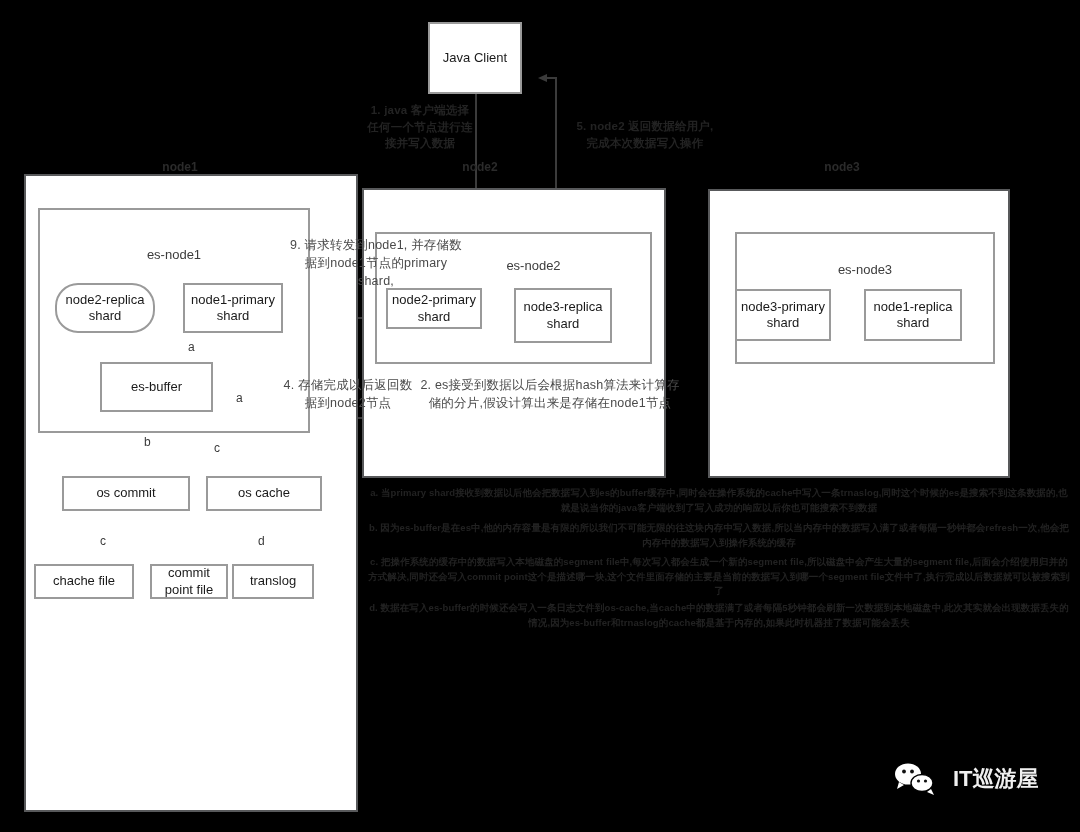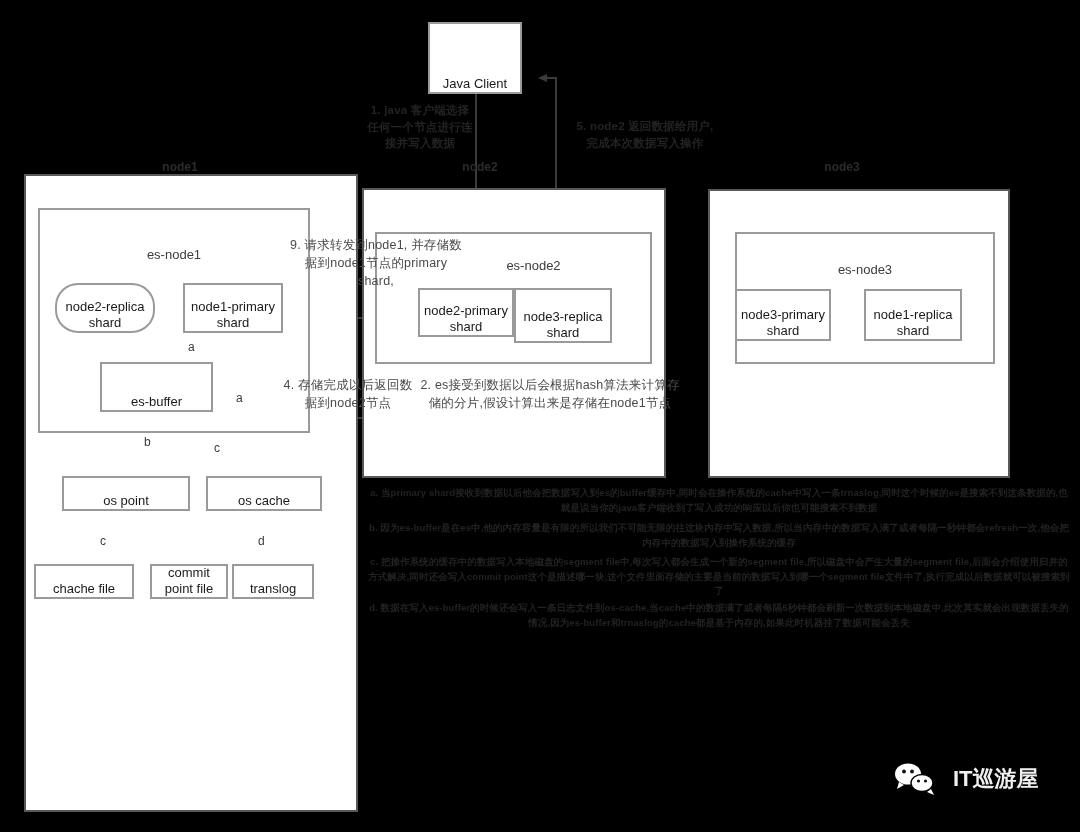--- a/index.html
+++ b/index.html
@@ -1,20 +1,20 @@
 <!DOCTYPE html>
 <html><head>
 <meta charset="utf-8">
 <style>
   html,body{margin:0;padding:0;background:#000;}
   body{width:1080px;height:832px;position:relative;overflow:hidden;
        font-family:"Liberation Sans","DejaVu Sans",sans-serif;}
   .canvas{position:absolute;inset:0;}
   .box{position:absolute;background:#fff;border:2px solid #58595b;box-sizing:border-box;
-       display:flex;align-items:flex-end;justify-content:center;text-align:center;
+       display:flex;align-items:center;justify-content:center;text-align:center;
        color:#1a1a1a;font-size:13px;line-height:1.25;}
   .plain{background:#fff;border:2px solid #9a9a9a;}
   .outer{background:#fff;border:2px solid #58595b;display:block;}
   .nodelabel{position:absolute;color:#2b2b2b;font-weight:bold;font-size:12px;
              text-align:center;}
   .white-label{position:absolute;color:#3c3c3c;font-size:13px;text-align:center;}
   .ann{position:absolute;color:#232323;font-size:11.5px;font-weight:bold;
        text-align:center;line-height:1.45;letter-spacing:.2px;}
   .foot{position:absolute;color:#222;font-size:9.5px;font-weight:bold;
         text-align:center;line-height:1.55;letter-spacing:.1px;}
@@ -79,21 +79,21 @@
   <div class="box plain" style="left:183px;top:283px;width:100px;height:50px;white-space:pre-line;">
     <span>node1-primary
 shard</span>
   </div>
 
   <div class="box plain" style="left:100px;top:362px;width:113px;height:50px;">
     <span>es-buffer</span>
   </div>
 
   <div class="box plain" style="left:62px;top:476px;width:128px;height:35px;">
-    <span>os point</span>
+    <span>os commit</span>
   </div>
   <div class="box plain" style="left:206px;top:476px;width:116px;height:35px;">
     <span>os cache</span>
   </div>
 
   <div class="box plain" style="left:34px;top:564px;width:100px;height:35px;">
     <span>chache file</span>
   </div>
   <div class="box plain" style="left:150px;top:564px;width:78px;height:35px;white-space:pre-line;">
     <span>commit
@@ -109,21 +109,21 @@
   <div class="edgelabel" style="left:214px;top:441px;">c</div>
   <div class="edgelabel" style="left:100px;top:534px;">c</div>
   <div class="edgelabel" style="left:258px;top:534px;">d</div>
 
   <div class="nodelabel" style="left:420px;top:160px;width:120px;">node2</div>
   <div class="outer" style="position:absolute;left:362px;top:188px;width:300px;height:286px;"></div>
 
   <div class="box plain" style="left:375px;top:232px;width:277px;height:132px;display:block;"></div>
   <div class="white-label" style="left:375px;top:258px;width:277px;padding-left:20px;">es-node2</div>
 
-  <div class="box plain" style="left:386px;top:288px;width:96px;height:49px;white-space:pre-line;margin-left:32px;">
+  <div class="box plain" style="left:386px;top:288px;width:96px;height:41px;white-space:pre-line;">
     <span>node2-primary
 shard</span>
   </div>
   <div class="box plain" style="left:514px;top:288px;width:98px;height:55px;white-space:pre-line;">
     <span>node3-replica
 shard</span>
   </div>
 
   <div class="nodelabel" style="left:782px;top:160px;width:120px;">node3</div>
   <div class="outer" style="position:absolute;left:708px;top:189px;width:298px;height:285px;"></div>

